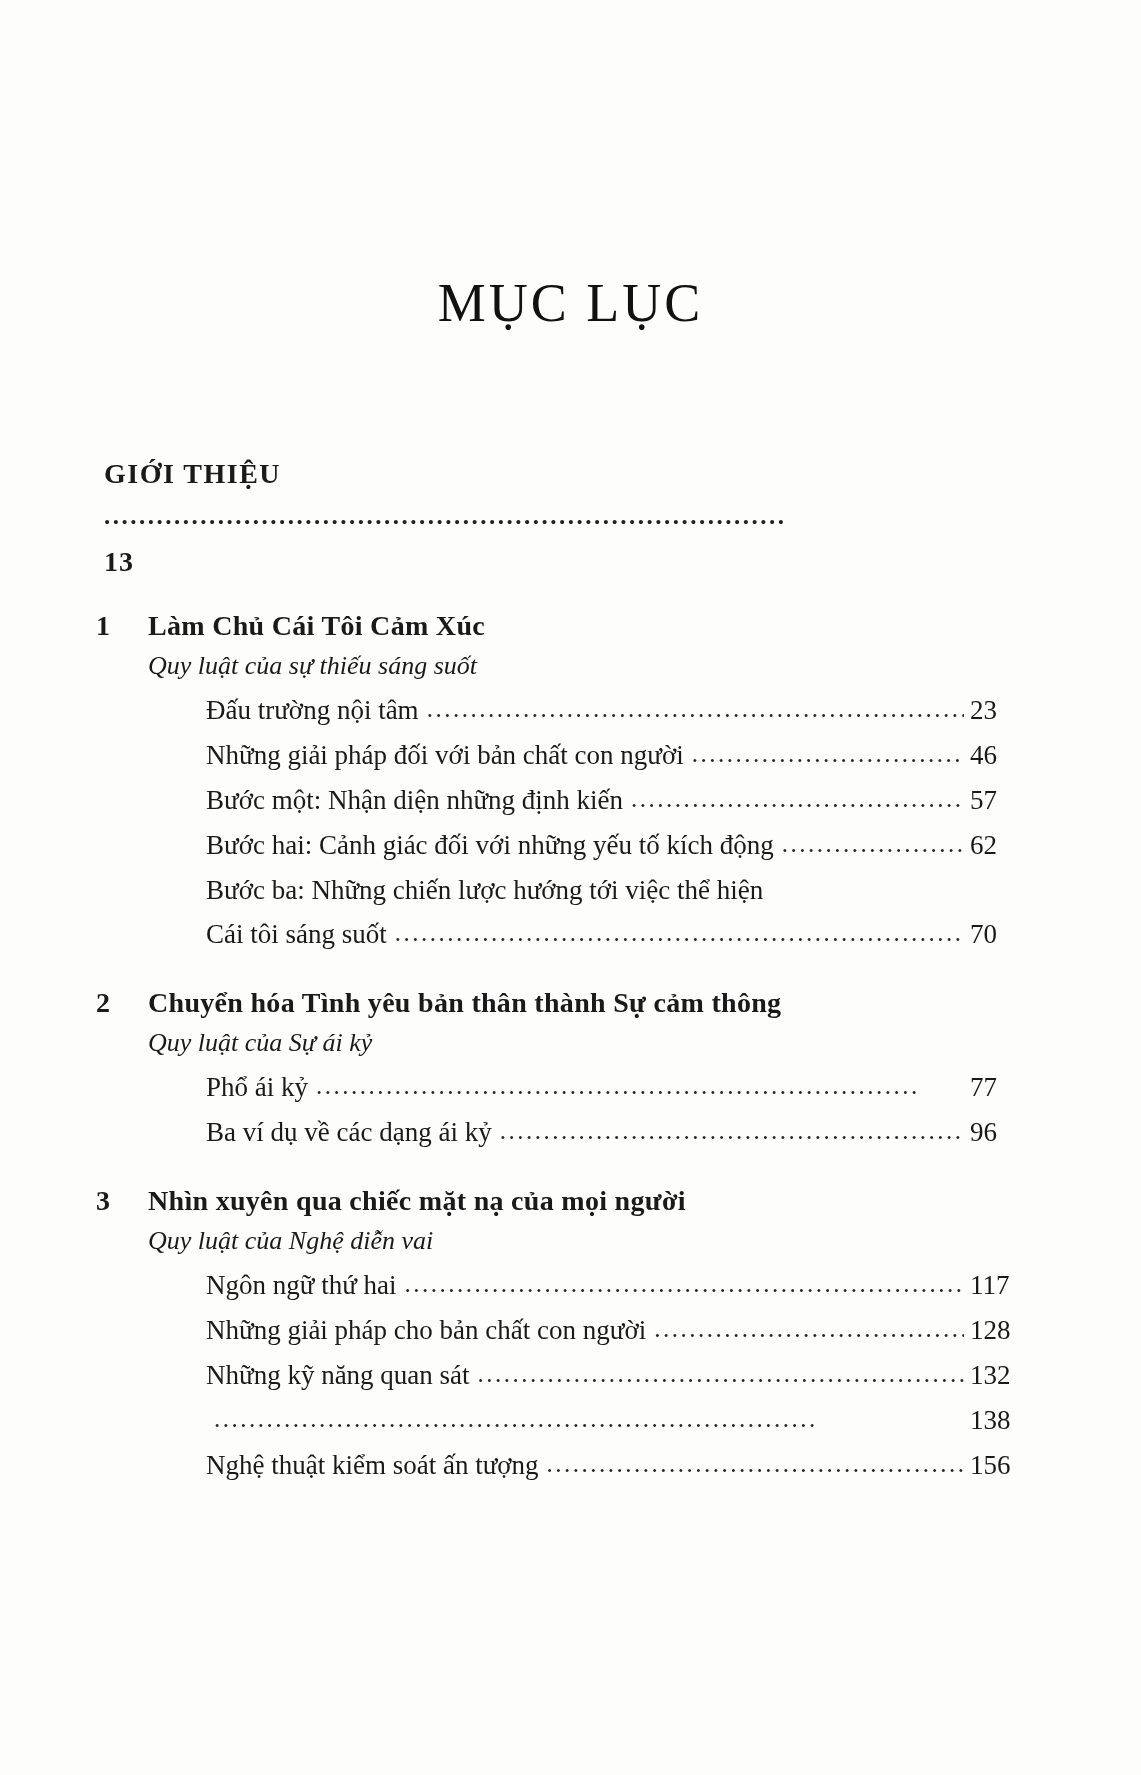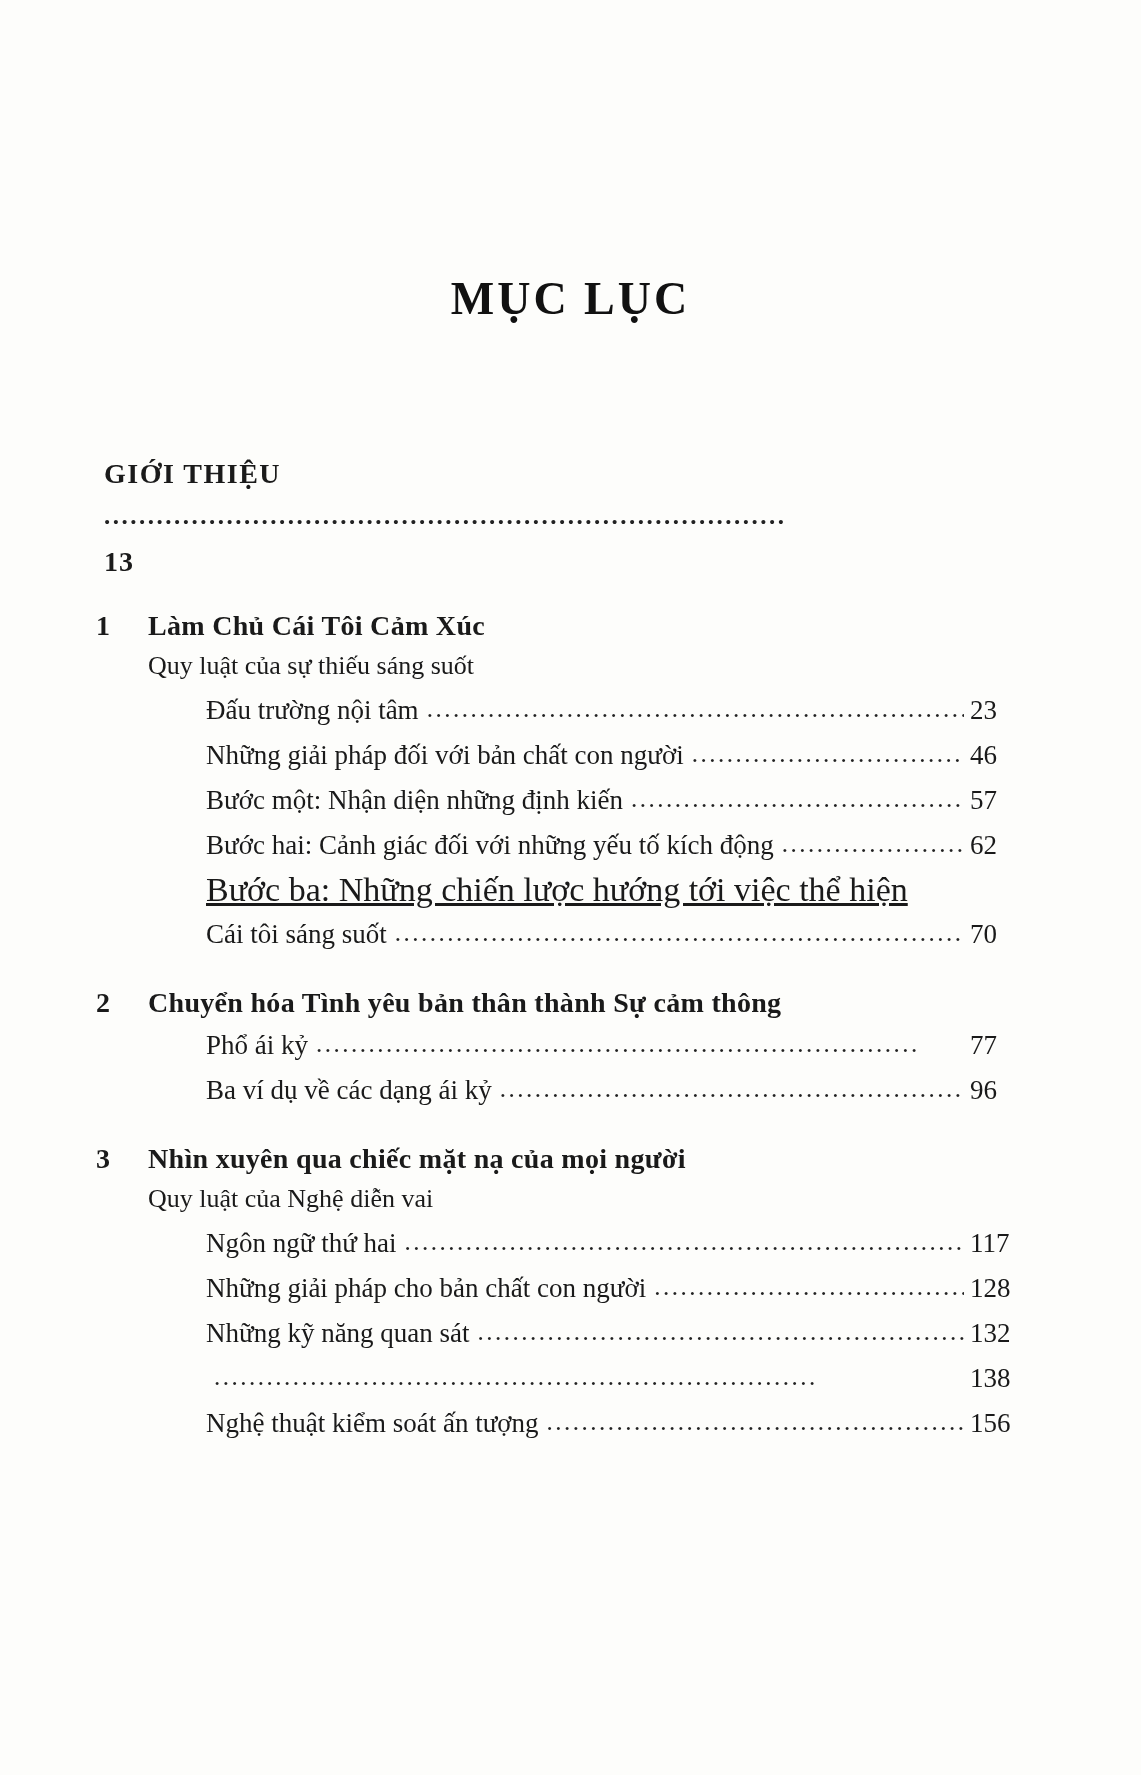--- a/index.html
+++ b/index.html
@@ -21,23 +21,23 @@
     inset: 0;
     background: #fdfdfb;
   }
 
   .page-title {
     position: absolute;
     top: 272px;
     left: 0;
     width: 100%;
     text-align: center;
-    font-size: 46px;
+    font-size: 54px;
     letter-spacing: 3px;
-    font-weight: 700;
+    font-weight: 400;
     color: #111;
   }
 
   .toc {
     position: absolute;
     top: 452px;
     left: 96px;
     width: 930px;
   }
 
@@ -88,32 +88,32 @@
   }
   .chapter-num {
     width: 52px;
     flex: 0 0 52px;
     font-weight: 700;
   }
   .chapter-title { flex: 1 1 auto; }
 
   .chapter-sub {
     margin-left: 52px;
+    font-style: italic;
     font-size: 26px;
     line-height: 40px;
     margin-bottom: 2px;
   }
 
   .entries { margin-left: 110px; }
 
   .entry-plain {
-    font-size: 34px;
+    font-size: 27px;
     line-height: 44px;
     white-space: nowrap;
-    text-decoration: underline;
   }
 
   .sp-1 { margin-bottom: 0px; }
 </style>
 </head>
 <body>
 
 <div class="page">
 
   <div class="page-title">MỤC LỤC</div>
@@ -167,20 +167,21 @@
         </div>
 
       </div>
     </div>
 
     <div class="chapter">
       <div class="chapter-head">
         <span class="chapter-num">2</span>
         <span class="chapter-title">Chuyển hóa Tình yêu bản thân thành Sự cảm thông</span>
       </div>
+      <div class="chapter-sub">Quy luật của Sự ái kỷ</div>
       <div class="entries">
 
         <div class="row">
           <span class="lbl">Phổ ái kỷ</span>
           <span class="dots">.....................................................................</span>
           <span class="pg">77</span>
         </div>
 
         <div class="row">
           <span class="lbl">Ba ví dụ về các dạng ái kỷ</span>

